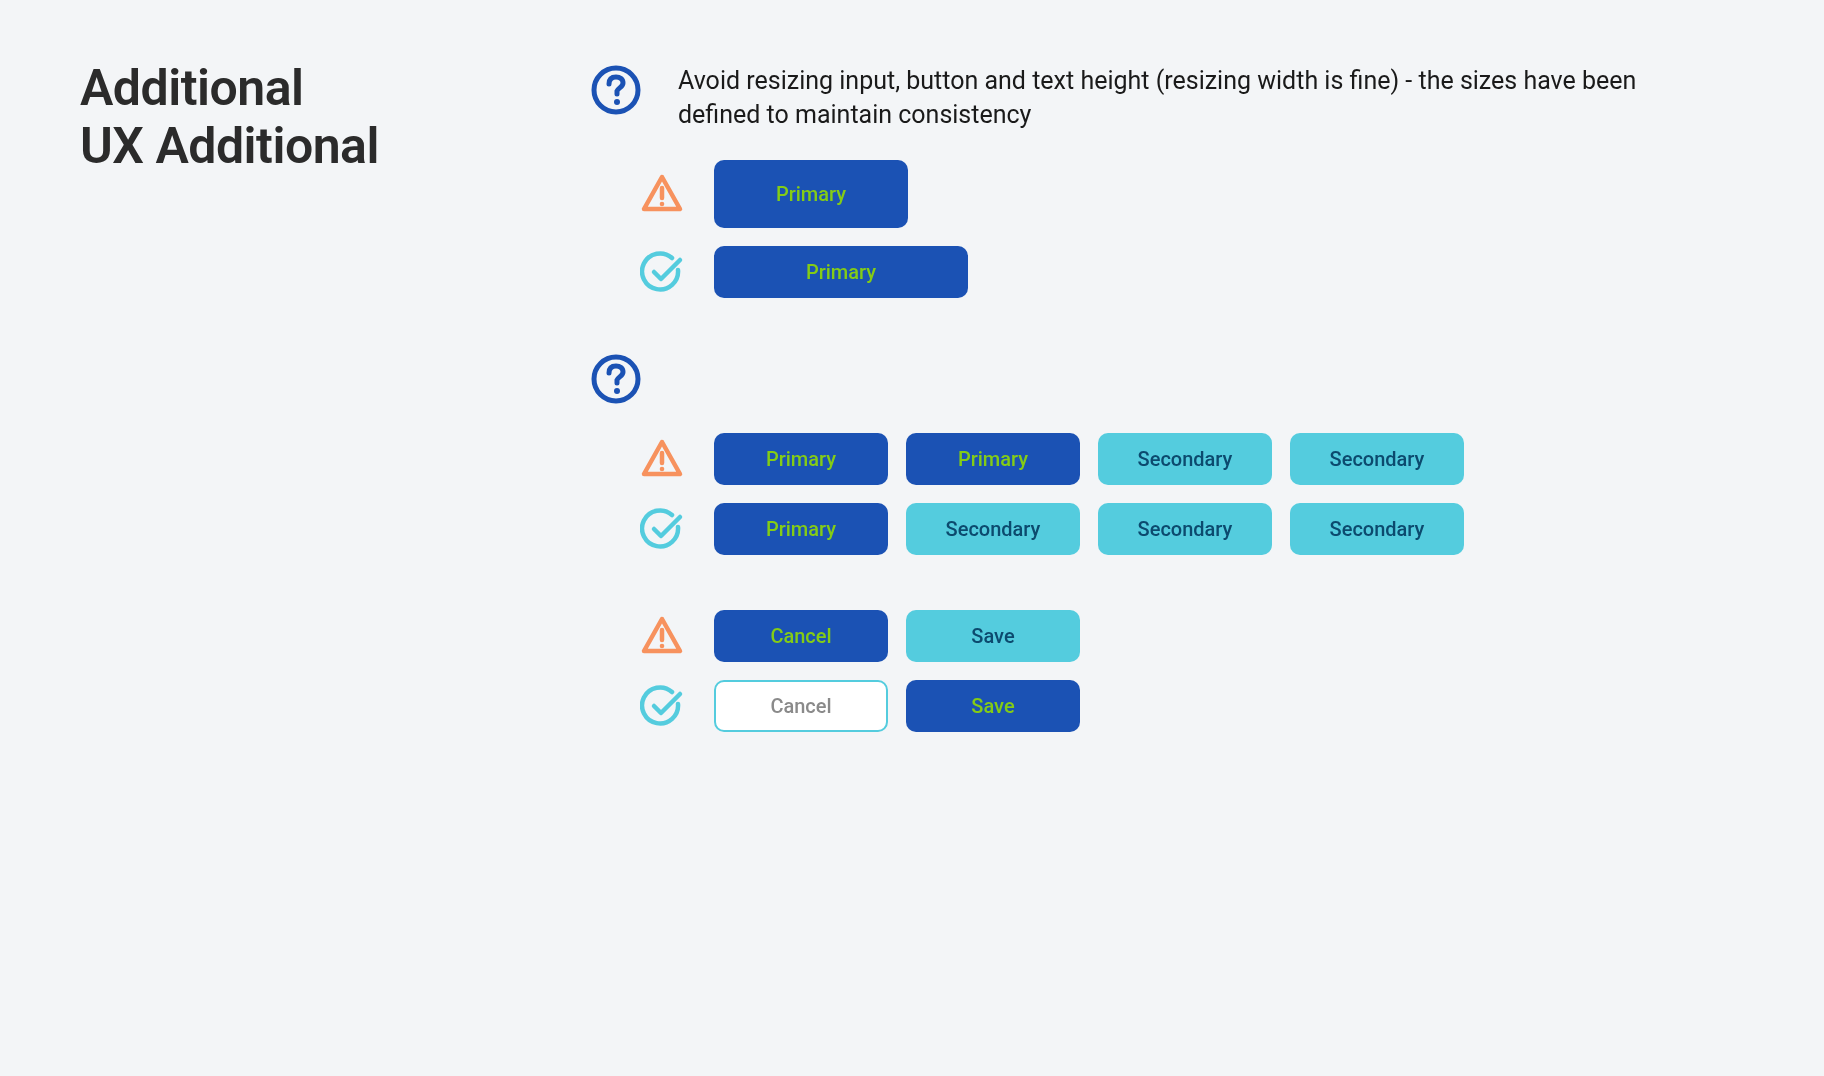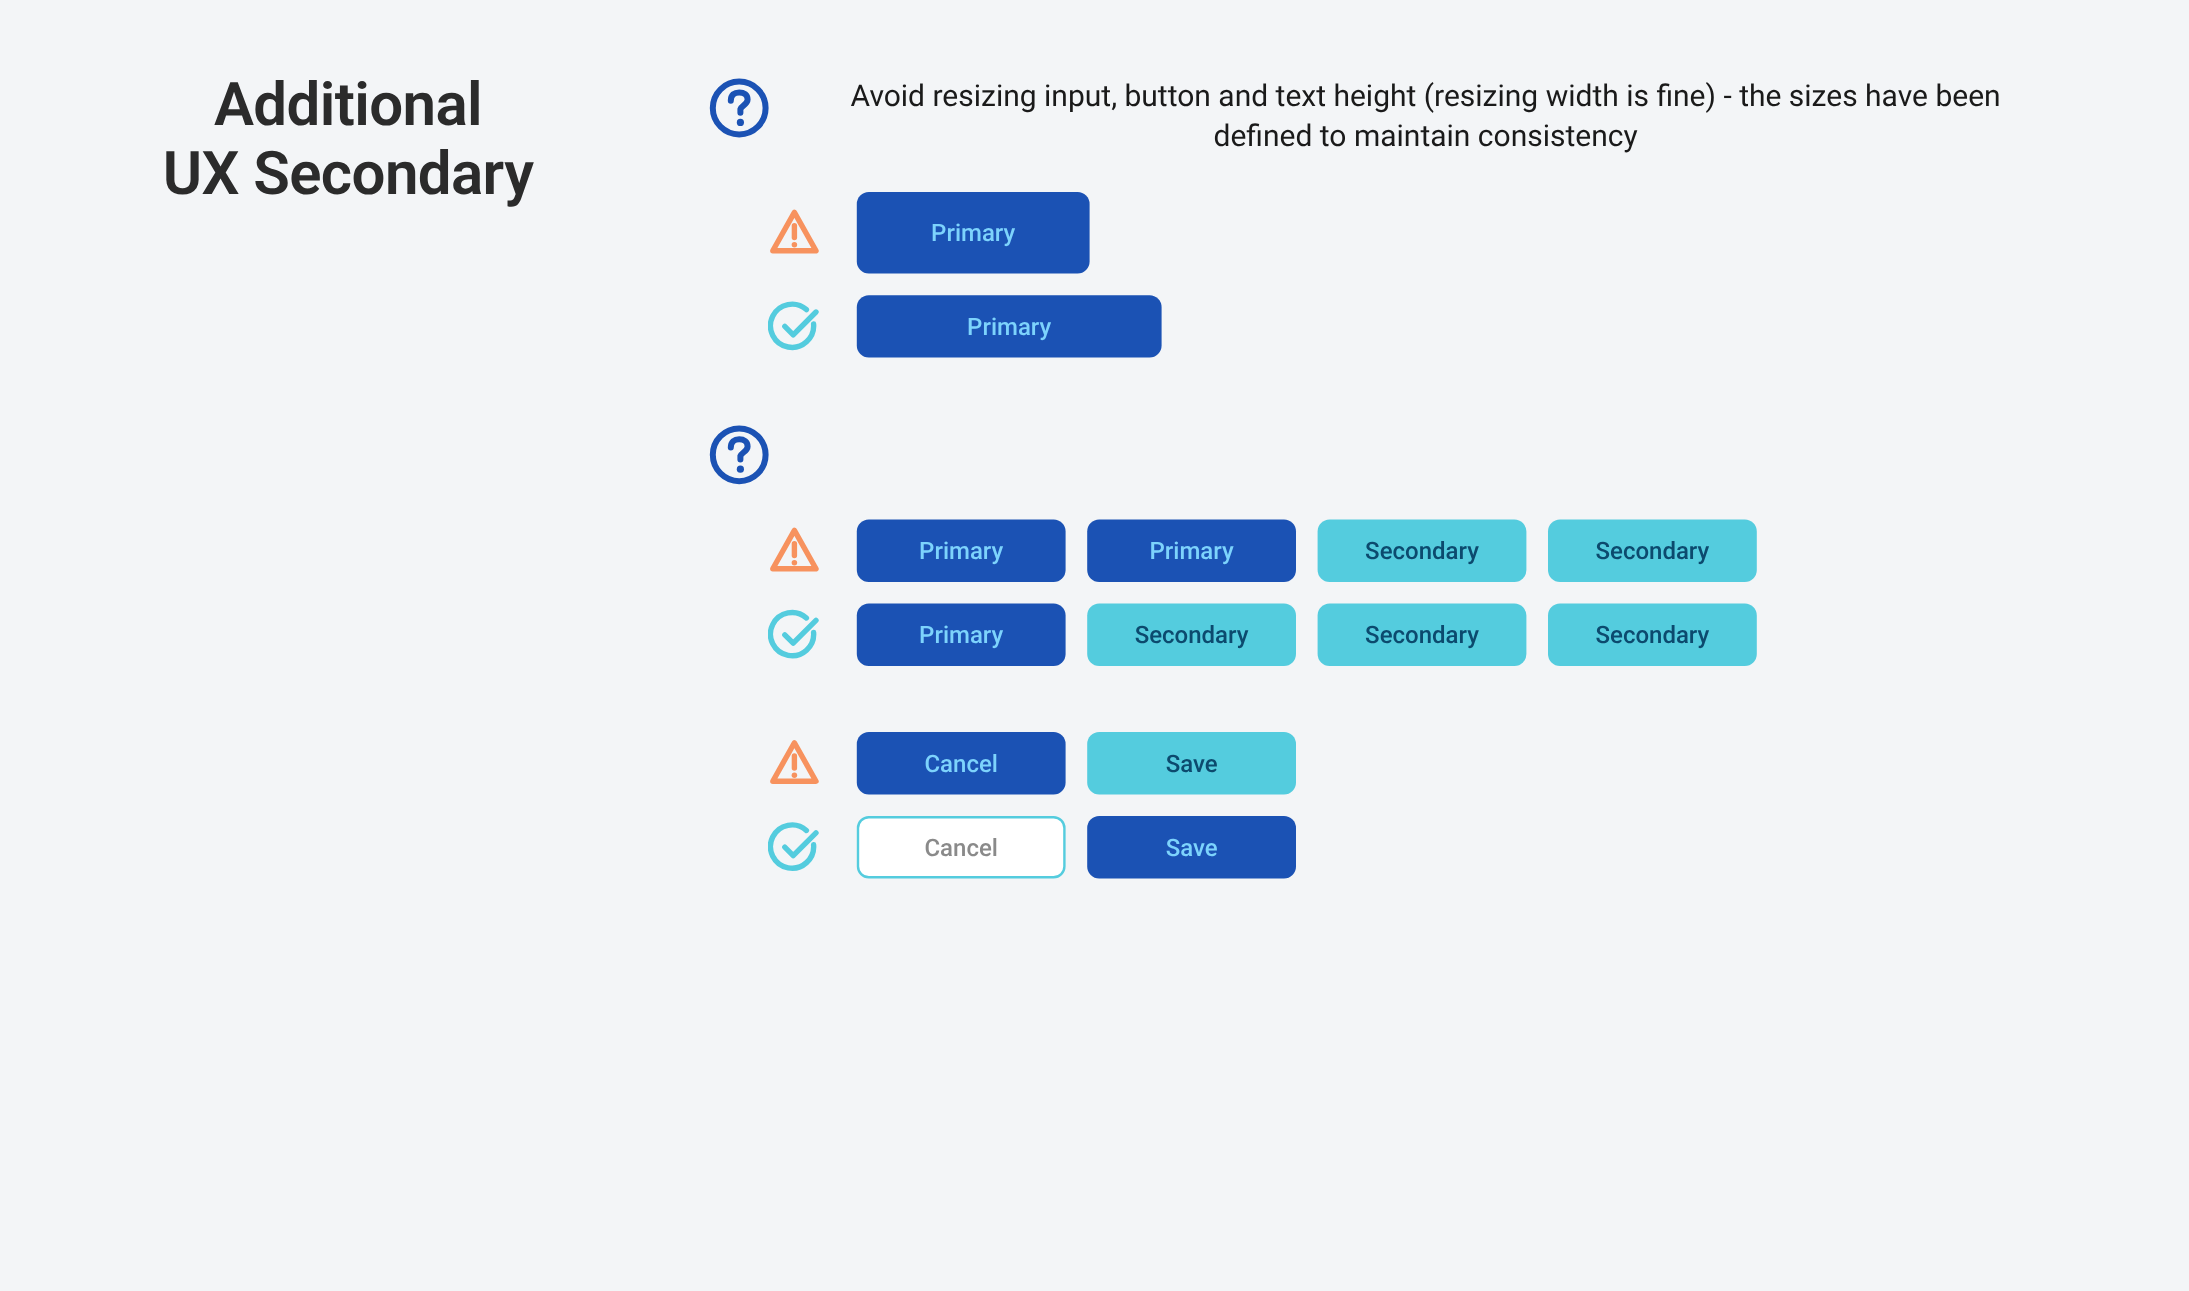--- a/index.html
+++ b/index.html
@@ -11,21 +11,20 @@
       font-family: -apple-system, BlinkMacSystemFont, "Segoe UI", Roboto, Helvetica, Arial, sans-serif;
       background: #f3f5f7;
       width: 1824px;
       height: 1076px;
       padding: 60px 80px;
       position: relative;
     }
     .layout {
       display: flex;
       gap: 90px;
-      text-align: center;
     }
     .left-col {
       width: 420px;
       flex-shrink: 0;
     }
     .title {
       font-size: 50px;
       font-weight: 600;
       color: #2b2b2b;
       line-height: 1.15;
@@ -98,21 +97,21 @@
     }
     .btn-tall {
       height: 68px;
       width: 194px;
     }
     .btn-wide {
       width: 254px;
     }
     .btn-primary {
       background: #1b52b4;
-      color: #7dd3fc;
+      color: #84cc16;
     }
     .btn-secondary {
       background: #54ccde;
       color: #0c4a6e;
     }
     .btn-tertiary {
       background: #ffffff;
       border: 2px solid #54ccde;
       color: #8a8a8a;
     }
@@ -120,21 +119,21 @@
       display: block;
     }
   </style>
 </head>
 <body>
 
 <div class="layout">
   <div class="left-col">
     <h1 class="title">
       <span>Additional</span><br>
-      <span>UX Secondary</span>
+      <span>UX Additional</span>
     </h1>
   </div>
 
   <div class="right-col">
 
     <div class="guideline-block">
       <div class="guideline-header">
         <span class="icon-circle">
           <svg width="52" height="52" viewBox="0 0 52 52">
             <circle cx="26" cy="26" r="22" fill="none" stroke="#1b52b4" stroke-width="5"></circle>

